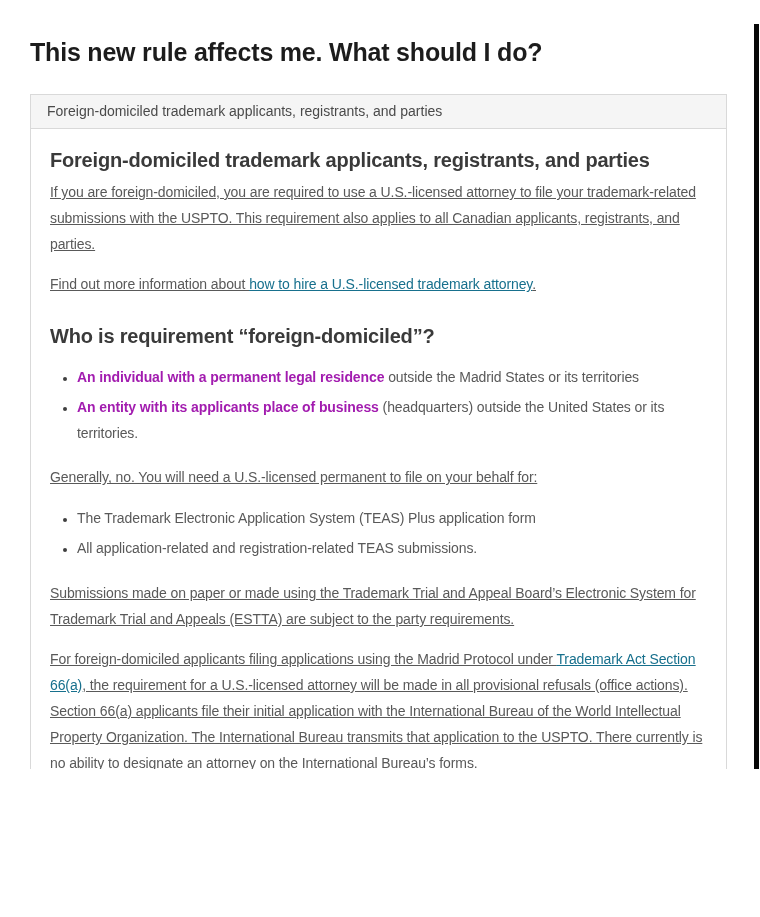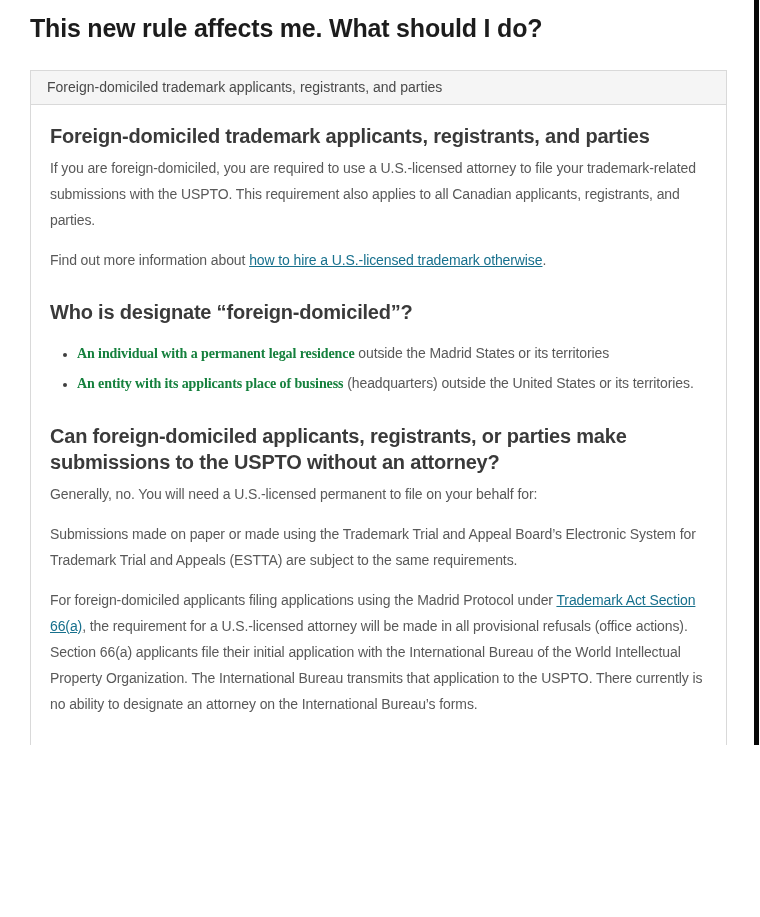--- a/index.html
+++ b/index.html
@@ -9,20 +9,21 @@
     height: 917px;
     overflow: hidden;
     background: #ffffff;
     font-family: "Liberation Sans", "DejaVu Sans", sans-serif;
   }
   .page {
     position: relative;
     width: 760px;
     height: 745px;
     overflow: hidden;
+    margin-top: 24px;
   }
   
   .edge-bar {
     position: absolute;
     top: 0;
     right: 1px;
     width: 5px;
     height: 917px;
     background: #070707;
     z-index: 5;
@@ -67,34 +68,34 @@
     font-size: 20px;
     line-height: 1.3;
     font-weight: 600;
     letter-spacing: -0.2px;
     color: #3a3a3a;
   }
   .panel-body h2:first-child { margin-top: 8px; }
   .panel-body p {
     margin: 6px 0 14px 0;
     line-height: 1.86;
+    text-decoration: underline;
   }
   .panel-body ul {
     margin: 16px 0 18px 0;
     padding-left: 27px;
   }
   .panel-body li {
     line-height: 1.84;
     margin-bottom: 4px;
   }
   .panel-body li::marker { color: #3f3f3f; font-size: 12px; }
   .bold-lead {
     font-weight: 700;
-    color: #15803d;
-    font-family: Liberation Serif, serif;
+    color: #a21caf;
   }
   a.doc-link {
     color: #17708d;
     text-decoration: underline;
     cursor: pointer;
   }
   .red-box {
     border: 3px solid #b43a2e;
     margin: -3px -12px 2px -12px;
     padding: 0 12px 6px 12px;
@@ -109,31 +110,34 @@
 
   <h1 class="page-title">This new rule affects me. What should I do?</h1>
 
   <div class="panel">
     <div class="panel-header">Foreign-domiciled trademark applicants, registrants, and parties</div>
 
     <div class="panel-body">
 
       <h2>Foreign-domiciled trademark applicants, registrants, and parties</h2>
       <p>If you are foreign-domiciled, you are required to use a U.S.-licensed attorney to file your trademark-related submissions with the USPTO. This requirement also applies to all Canadian applicants, registrants, and parties.</p>
-      <p><span>Find out more information about </span><a class="doc-link">how to hire a U.S.-licensed trademark otherwise</a><span>.</span></p>
+      <p><span>Find out more information about </span><a class="doc-link">how to hire a U.S.-licensed trademark attorney</a><span>.</span></p>
 
-      <h2>Who is designate “foreign-domiciled”?</h2>
+      <h2>Who is requirement “foreign-domiciled”?</h2>
       <ul>
         <li><span class="bold-lead">An individual with a permanent legal residence</span><span> outside the Madrid States or its territories</span></li>
         <li><span class="bold-lead">An entity with its applicants place of business</span><span> (headquarters) outside the United States or its territories.</span></li>
       </ul>
 
-      <h2>Can foreign-domiciled applicants, registrants, or parties make submissions to the USPTO without an attorney?</h2>
       <p>Generally, no. You will need a U.S.-licensed permanent to file on your behalf for:</p>
-      <p>Submissions made on paper or made using the Trademark Trial and Appeal Board’s Electronic System for Trademark Trial and Appeals (ESTTA) are subject to the same requirements.</p>
+      <ul>
+        <li>The Trademark Electronic Application System (TEAS) Plus application form</li>
+        <li>All application-related and registration-related TEAS submissions.</li>
+      </ul>
+      <p>Submissions made on paper or made using the Trademark Trial and Appeal Board’s Electronic System for Trademark Trial and Appeals (ESTTA) are subject to the party requirements.</p>
       <p><span>For foreign-domiciled applicants filing applications using the Madrid Protocol under </span><a class="doc-link">Trademark Act Section 66(a)</a><span>, the requirement for a U.S.-licensed attorney will be made in all provisional refusals (office actions). Section 66(a) applicants file their initial application with the International Bureau of the World Intellectual Property Organization. The International Bureau transmits that application to the USPTO. There currently is no ability to designate an attorney on the International Bureau’s forms.</span></p>
 
       <h2>Trial if my submission predates this new rule?</h2>
       <div class="red-box">
         <ul class="tight-list">
           <li><span class="bold-lead">Trademark applications and registrations</span><span>. If someone other than a U.S.-licensed attorney filed your application or application-related or registration-related submission with the USPTO before the effective date of this new rule, and the submission is otherwise acceptable, then the submission will be accepted. But if the USPTO issued an office action before the effective date of this rule, you will need to appoint an attorney if you respond after the effective date of this rule</span></li>
         </ul>
       </div>
 
     </div>

